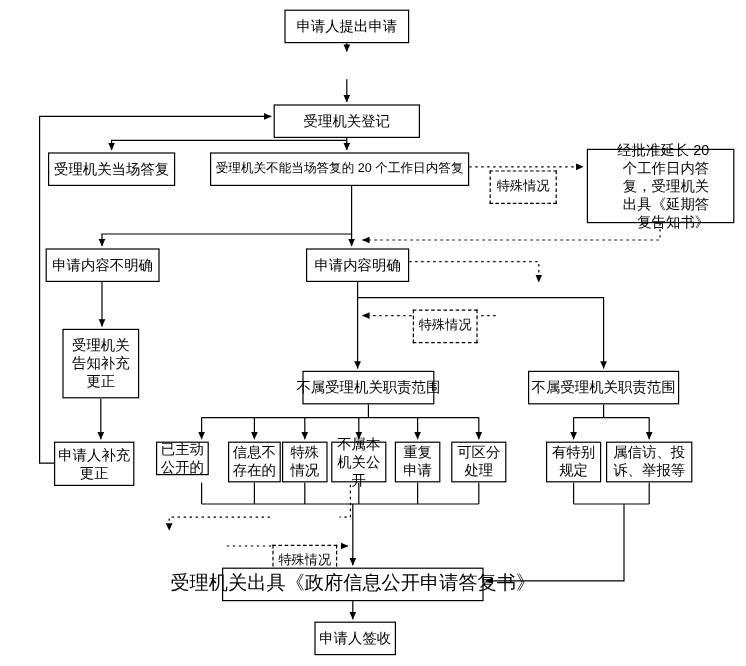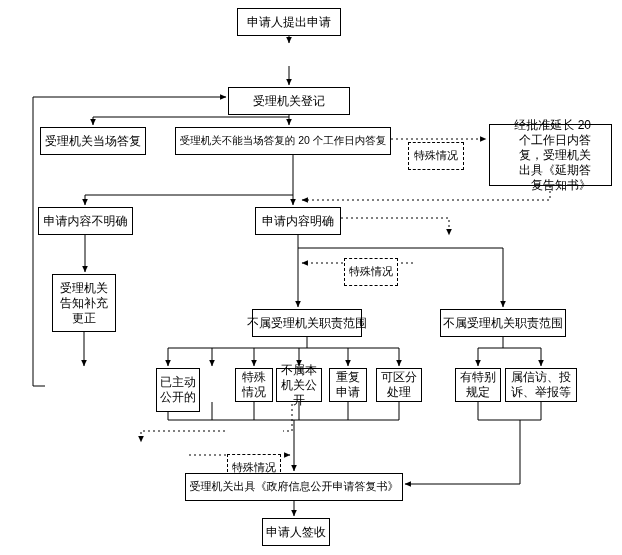--- a/index.html
+++ b/index.html
@@ -6,21 +6,21 @@
   html,body { background:#fff; font-family:"Liberation Sans", sans-serif; color:#000; }
   .stage { position:relative; width:622px; height:555px; background:#fff; overflow:hidden; }
   svg.lines { position:absolute; left:0; top:0; }
   svg.lines path { stroke:#000; stroke-width:1; fill:none; }
   svg.lines .dashedg path { stroke-dasharray:2 3; }
   svg.lines marker path { fill:#000; stroke:none; }
   .node { position:absolute; border:1px solid #000; background:#fff;
           display:flex; align-items:center; justify-content:center;
           text-align:center; font-size:12px; line-height:1.25; padding:13px 2px; }
   .node.nowrap { white-space:nowrap; }
-  .node.f11 { font-size:11px;text-align:right; }
+  .node.f11 { font-size:16px;text-align:right; }
   .node.f105 { font-size:10.5px; }
   .node.dashed { border-style:dashed; font-size:11px;margin-top:31px; }
   .node.leftalign { text-align:right; justify-content:flex-start; padding:2px 20px; }
 </style>
 </head>
 <body>
 
 <div class="stage">
 
   <svg class="lines" width="622" height="555" viewBox="0 0 622 555">
@@ -97,23 +97,25 @@
 
   <div class="node dashed nowrap" style="left:344px;top:227px;width:54px;height:17px">特殊情况</div>
 
 
   <div class="node" style="left:52px;top:274px;width:64px;height:58px">受理机关告知补充更正</div>
 
   <div class="node nowrap" style="left:252px;top:309px;width:110px;height:21px">不属受理机关职责范围</div>
 
   <div class="node nowrap" style="left:440px;top:309px;width:126px;height:21px">不属受理机关职责范围</div>
 
+  <div class="node" style="left:45px;top:368px;width:67px;height:37px">申请人补充更正</div>
 
-  <div class="node" style="left:156px;top:368px;width:44px;height:44px">已主动公开的</div>
+  <div class="node" style="left:130px;top:368px;width:44px;height:28px">已主动公开的</div>
 
+  <div class="node" style="left:190px;top:368px;width:44px;height:34px">信息不存在的</div>
 
   <div class="node" style="left:235px;top:368px;width:38px;height:34px">特殊情况</div>
 
   <div class="node" style="left:276px;top:368px;width:46px;height:34px">不属本机关公开</div>
 
   <div class="node" style="left:329px;top:368px;width:38px;height:34px">重复申请</div>
 
   <div class="node" style="left:376px;top:368px;width:46px;height:34px">可区分处理</div>
 
   <div class="node" style="left:455px;top:368px;width:46px;height:34px">有特别规定</div>

